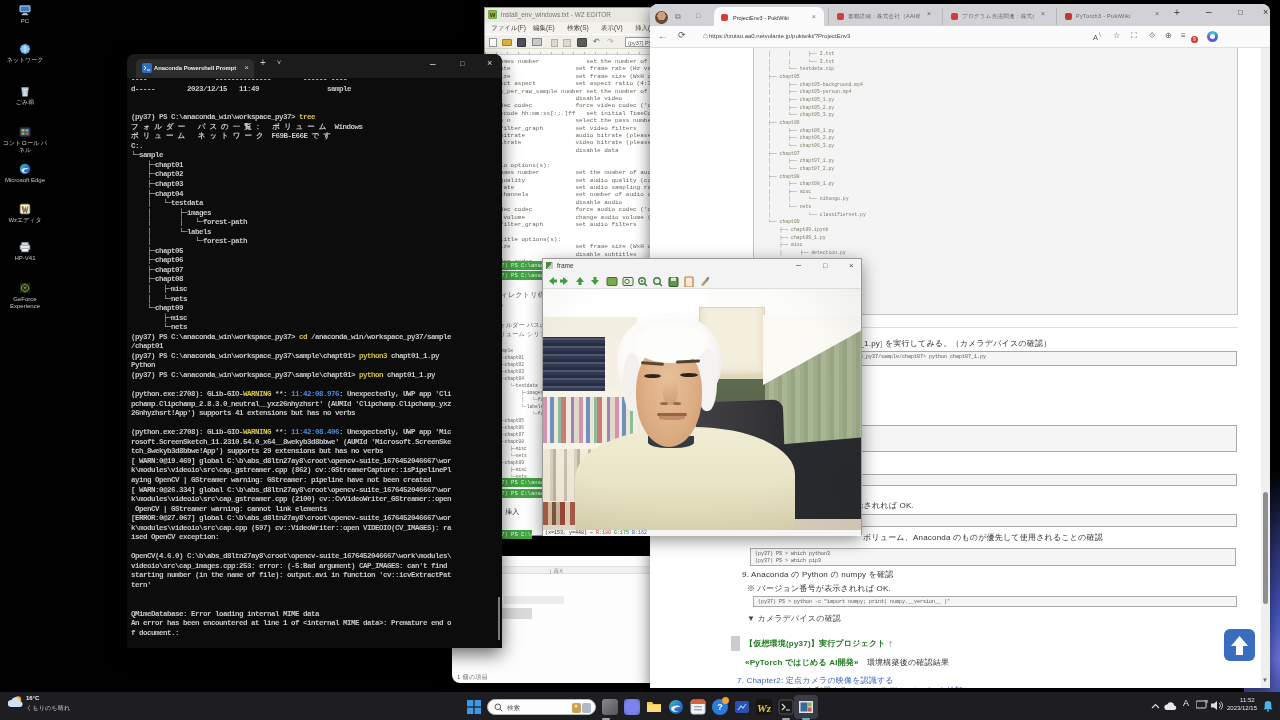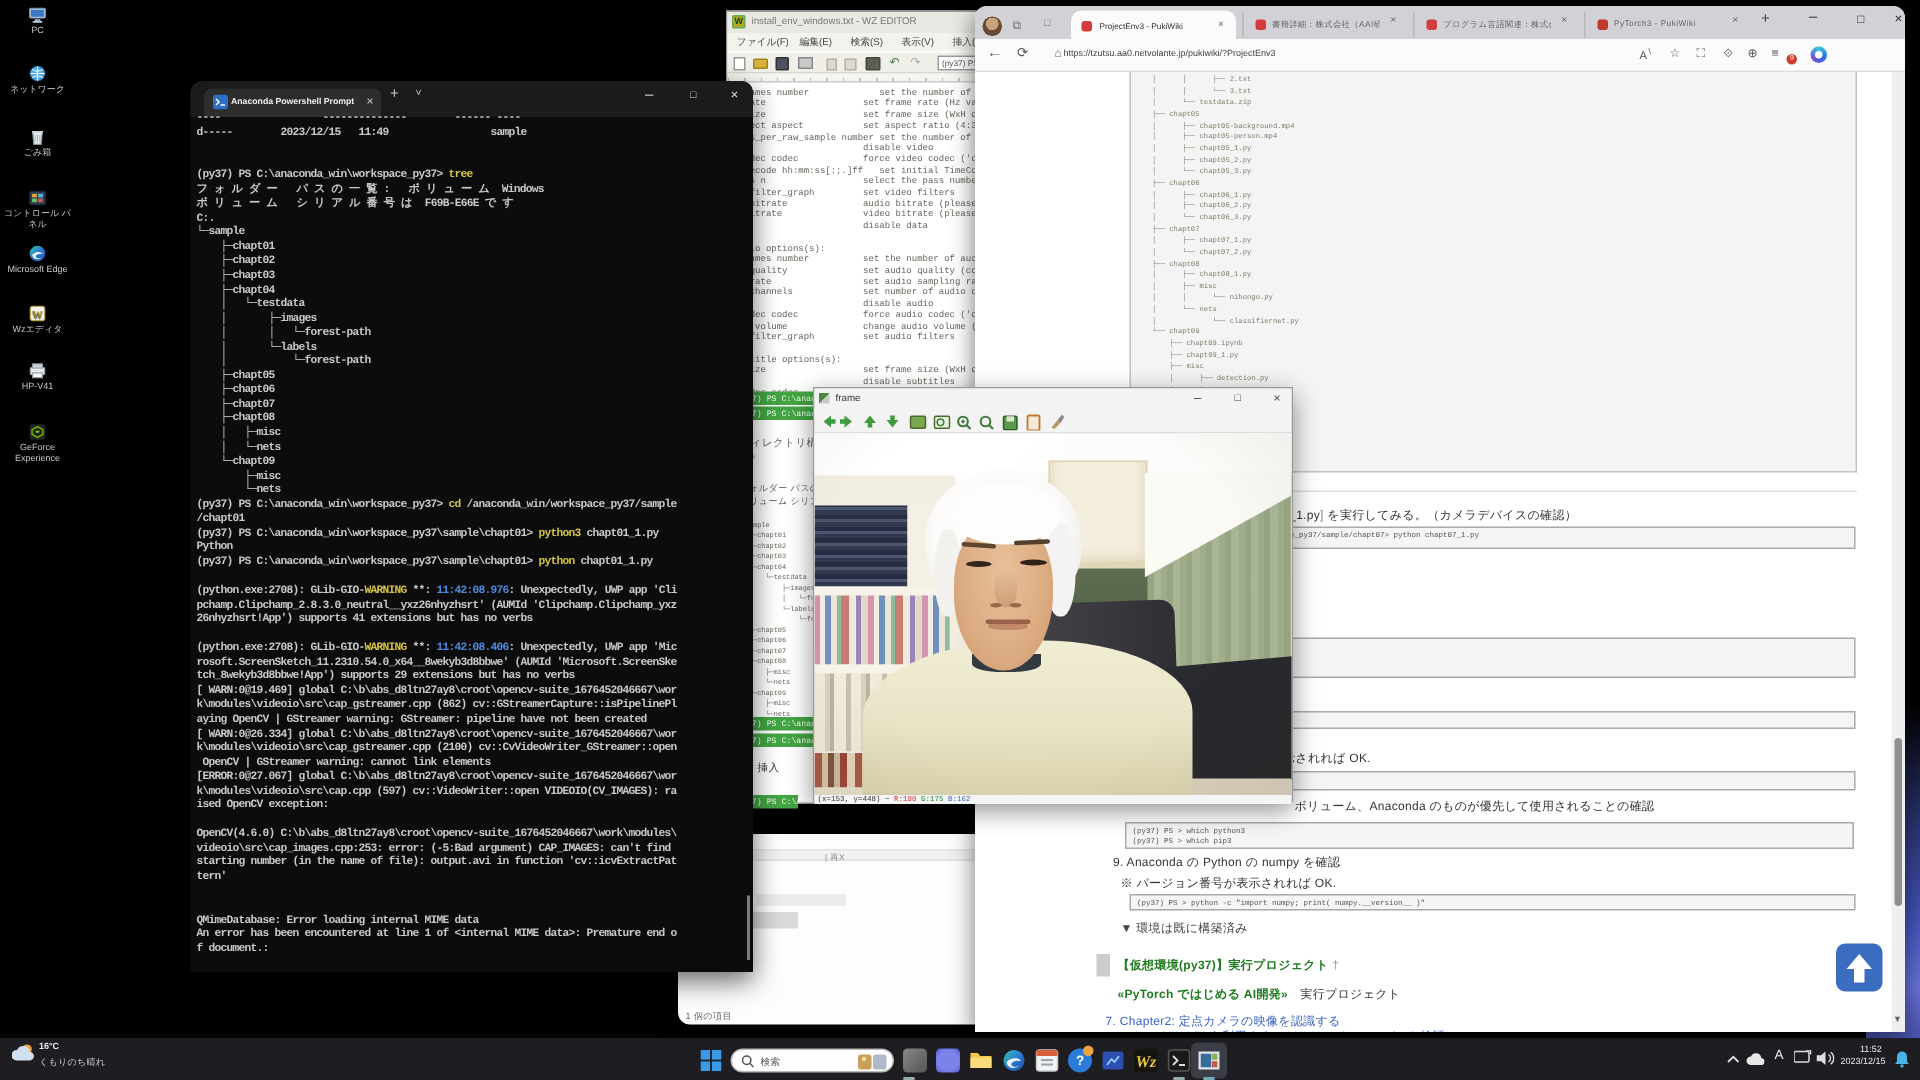--- a/index.html
+++ b/index.html
@@ -280,24 +280,24 @@
     <div class="cbox abs" style="left:115px;top:466px;width:472px;height:13px"></div>
     <div class="abs cjk8" style="left:213px;top:484px;color:#333">ボリューム、Anaconda のものが優先して使用されることの確認</div>
     <div class="cbox abs" style="left:100px;top:500px;width:486px;height:18px">
         <span>(py37) PS &gt; which python3<br>(py37) PS &gt; which pip3</span>
       </div>
     <div class="abs cjk8" style="left:92px;top:521px;color:#333">9. Anaconda の Python の numpy を確認</div>
     <div class="abs cjk8" style="left:97px;top:535px;color:#333">※ バージョン番号が表示されれば OK.</div>
     <div class="cbox abs" style="left:103px;top:548px;width:484px;height:11px">
         <span>(py37) PS &gt; python -c "import numpy; print( numpy.__version__ )"</span>
       </div>
-    <div class="abs cjk8" style="left:97px;top:565px;color:#444">▼ 環境は既に構築済み</div>
+    <div class="abs cjk8" style="left:97px;top:565px;color:#444">▼ カメラデバイスの確認</div>
     <div class="abs" style="left:81px;top:588px;width:9px;height:15px;background:#ccc"></div>
     <div class="abs cjk8" style="left:95px;top:590px;color:#1f7a1f;font-weight:bold">【仮想環境(py37)】実行プロジェクト <span style="color:#999;font-weight:normal">†</span></div>
-    <div class="abs cjk8" style="left:95px;top:609px;color:#1f7a1f;font-weight:bold">«PyTorch ではじめる AI開発»<span style="color:#333;font-weight:normal">　実行プロジェクト</span></div>
+    <div class="abs cjk8" style="left:95px;top:609px;color:#1f7a1f;font-weight:bold">«PyTorch ではじめる AI開発»<span style="color:#333;font-weight:normal">　環境構築後の確認結果</span></div>
     <div class="abs cjk8" style="left:87px;top:627px;color:#3b62c4">7. Chapter2: 定点カメラの映像を認識する</div>
     <div class="abs cjk8" style="left:105px;top:637px;color:#3b62c4">OpenVINO™ を利用する（ONNXモデルコンバート検証）</div>
 
     <div class="abs" style="left:574px;top:581px;width:31px;height:32px;border-radius:6px;background:#3a6cc0">
       <svg width="31" height="32" viewBox="0 0 31 32">
           <path d="M15.5 7 L24 17 L19 17 L19 26 L12 26 L12 17 L7 17 Z" fill="#fff"></path>
         </svg>
     </div>
 
     <div class="abs" style="left:611px;top:0;width:9px;height:640px;background:#efefef"></div>
@@ -322,21 +322,21 @@
     <span class="abs" style="left:303px;top:4px;color:#d8d8d8;font-size:10px">–</span>
     <span class="abs" style="left:333px;top:6px;color:#d8d8d8;font-size:7px">□</span>
     <span class="abs" style="left:360px;top:4px;color:#d8d8d8;font-size:9px">×</span>
   </div>
   <pre id="termtext" class="mono abs" style="left:4px;top:21px;width:370px;font-size:7.5px;letter-spacing:-0.5px;line-height:9.55px;color:#c9c9c9;font-weight:bold;white-space:pre">----                 --------------        ------ ----
 d-----        2023/12/15   11:49                 sample
 
 
 (py37) PS C:\anaconda_win\workspace_py37&gt; <span class="y">tree</span>
 <span class="cjk">フォルダー パスの一覧:</span>  <span class="cjk">ボリューム</span> Windows
-<span class="cjk">ボリューム シリアル番号は</span> F69B-E66E <span class="cjk">です</span>
+<span class="cjk">ボリューム ネットワーク</span> F69B-E66E <span class="cjk">です</span>
 C:.
 └─sample
     ├─chapt01
     ├─chapt02
     ├─chapt03
     ├─chapt04
     │   └─testdata
     │       ├─images
     │       │   └─forest-path
     │       └─labels

